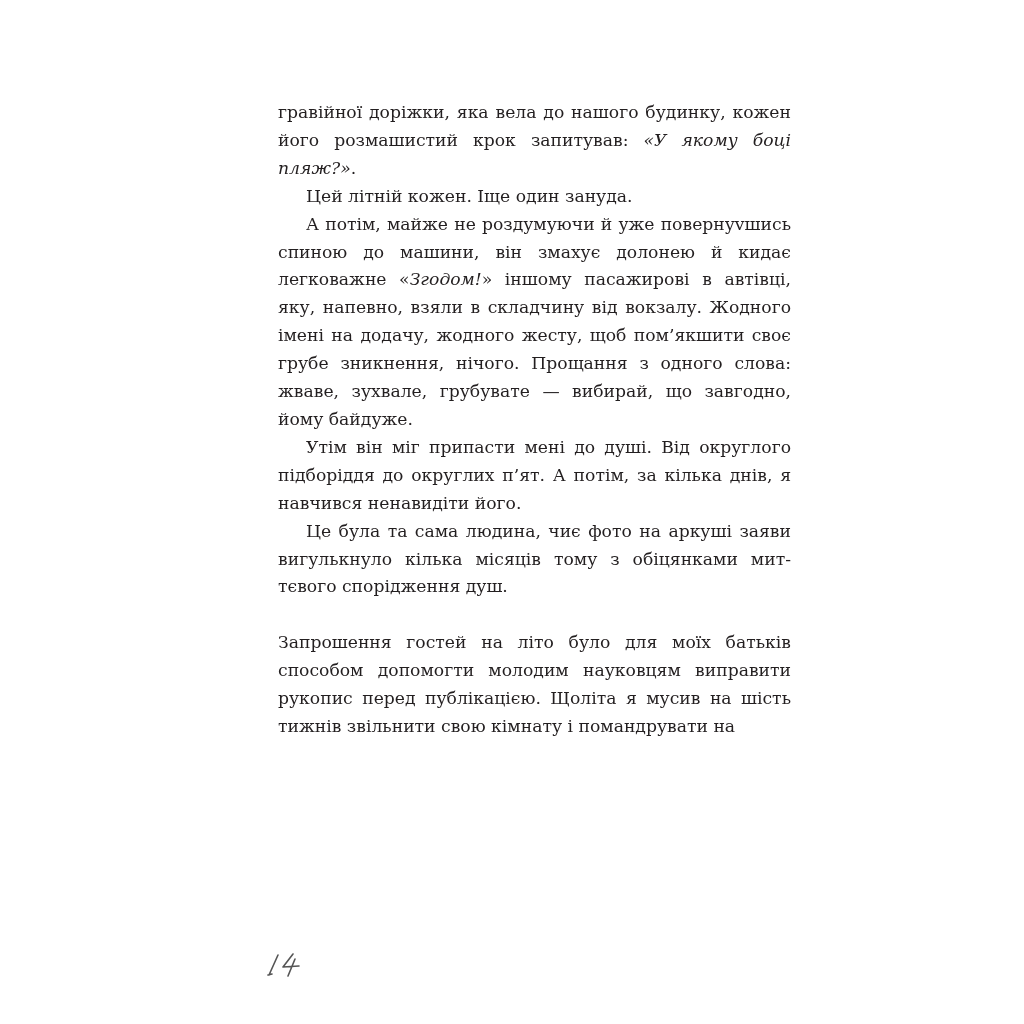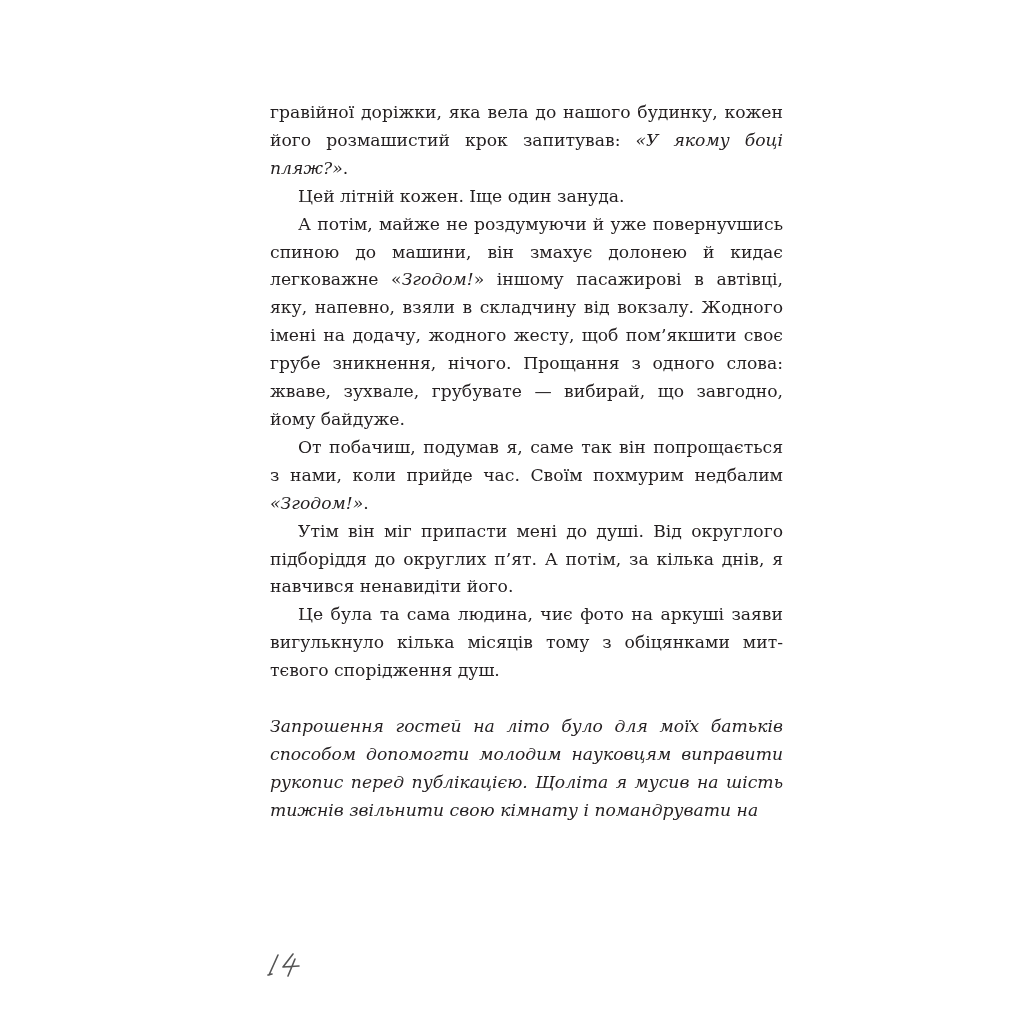--- a/index.html
+++ b/index.html
@@ -8,40 +8,39 @@
       background: #ffffff;
     }
     body {
       width: 1024px;
       height: 1024px;
       position: relative;
       overflow: hidden;
     }
     .page {
       position: absolute;
-      left: 270px;
+      left: 278px;
       top: 99px;
       width: 513px;
       font-family: "DejaVu Serif", "Liberation Serif", serif;
       font-size: 17.2px;
       line-height: 27.9px;
       color: #231f20;
       text-align: justify;
       hyphens: manual;
     }
     .page p {
       margin: 0;
       text-indent: 28px;
     }
     .page p.no-indent {
       text-indent: 0;
     }
     .page p.section-start {
       margin-top: 27.9px;
-      font-style: italic;
     }
     .page em {
       font-style: italic;
     }
     .folio {
       position: absolute;
       left: 266px;
       top: 950px;
       width: 40px;
       height: 28px;
@@ -59,23 +58,20 @@
   <p class="no-indent">
     <span>гравійної доріжки, яка вела до нашого будинку, кожен його розмашистий крок запитував: </span><em>«У якому боці пляж?»</em><span>.</span>
   </p>
   <p>
     <span>Цей літній кожен. Іще один зануда.</span>
   </p>
   <p>
     <span>А потім, майже не роздумуючи й уже поверну­vшись спиною до машини, він змахує долонею й кидає легковажне «</span><em>Згодом!</em><span>» іншому пасажирові в автівці, яку, напевно, взяли в складчину від вок­залу. Жодного імені на додачу, жодного жесту, щоб пом’якшити своє грубе зникнення, нічого. Прощання з одного слова: жваве, зухвале, грубувате — вибирай, що завгодно, йому байдуже.</span>
   </p>
   <p>
-    <span>От побачиш, подумав я, саме так він попрощається з нами, коли прийде час. Своїм похмурим недбалим </span><em>«Згодом!»</em><span>.</span>
-  </p>
-  <p>
     <span>Утім він міг припасти мені до душі. Від округлого підборіддя до округлих п’ят. А потім, за кілька днів, я навчився ненавидіти його.</span>
   </p>
   <p>
     <span>Це була та сама людина, чиє фото на аркуші заяви вигулькнуло кілька місяців тому з обіцянками мит­тєвого спорідження душ.</span>
   </p>
   <p class="no-indent section-start">
     <span>Запрошення гостей на літо було для моїх батьків способом допомогти молодим науковцям виправити рукопис перед публікацією. Щоліта я мусив на шість тижнів звільнити свою кімнату і помандрувати на</span>
   </p>
 </div>
 

